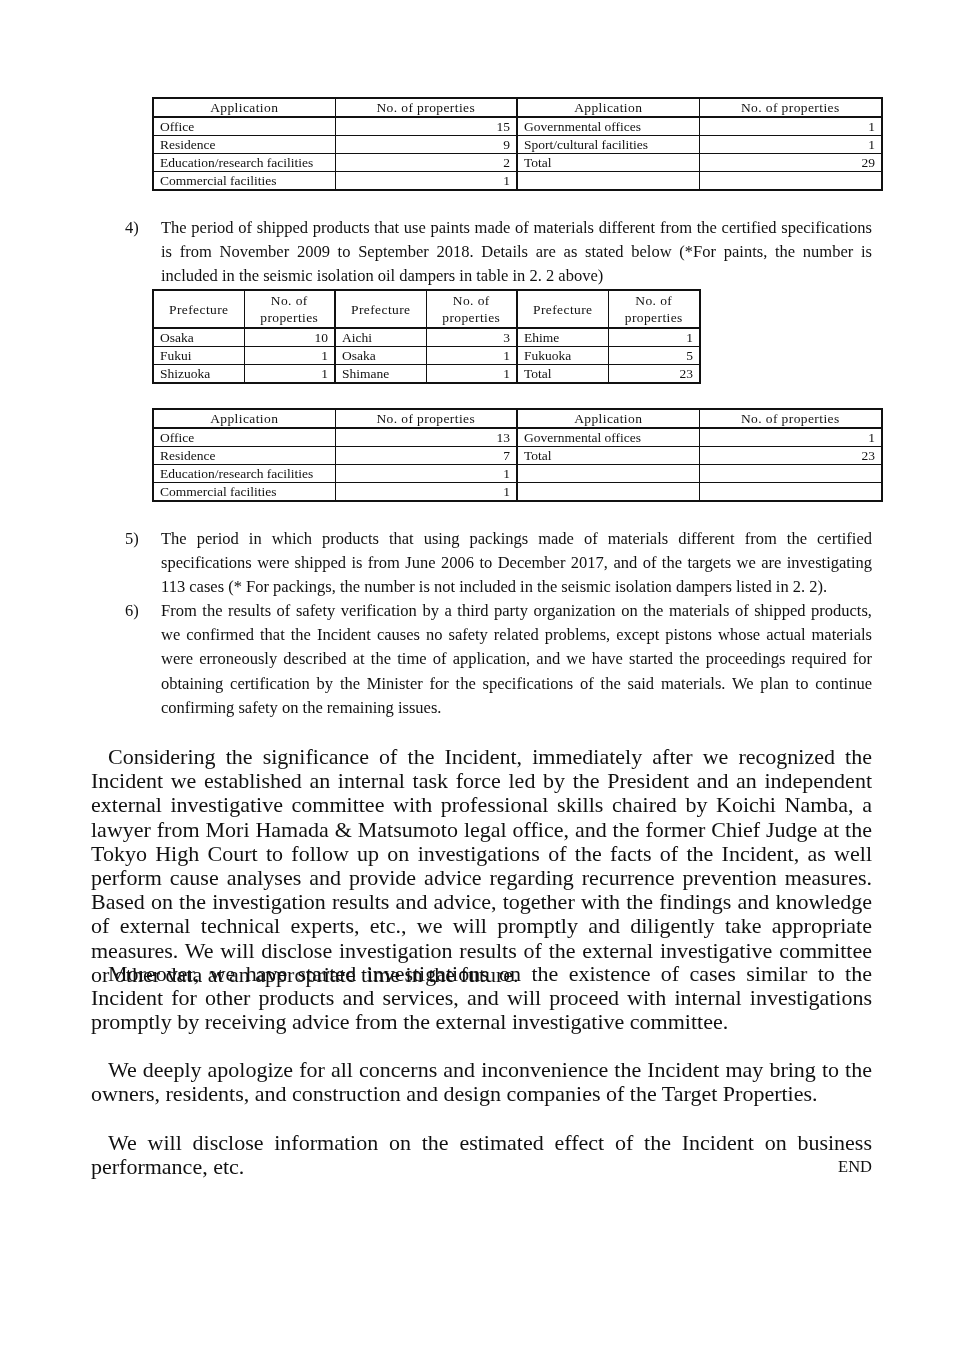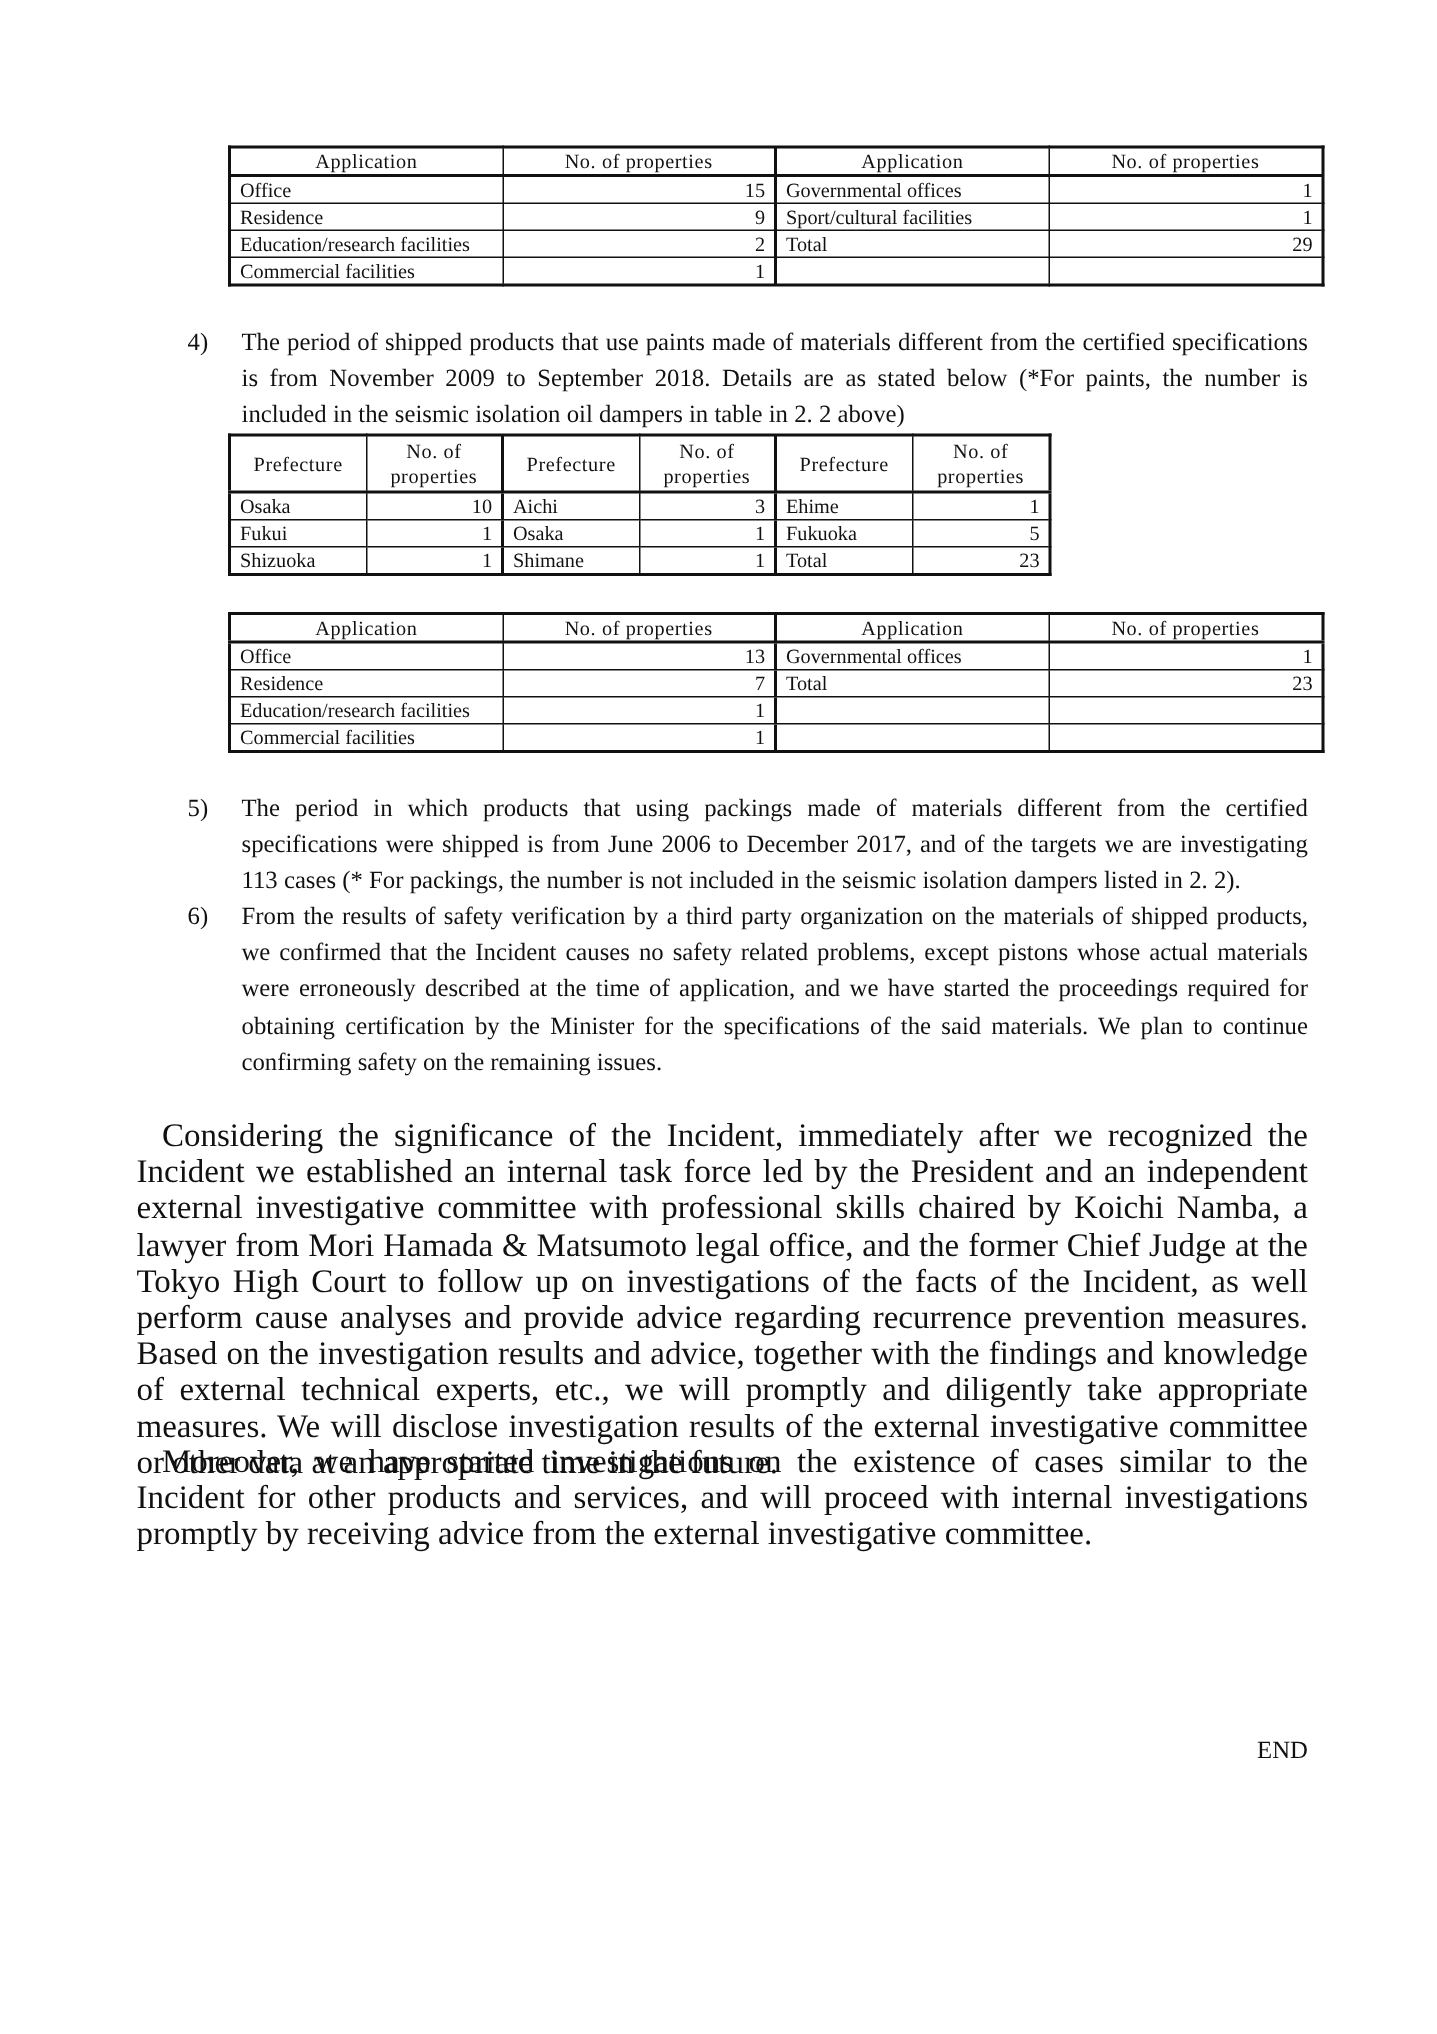--- a/index.html
+++ b/index.html
@@ -206,15 +206,17 @@
     <span class="item-text">The period in which products that using packings made of materials different from the certified specifications were shipped is from June 2006 to December 2017, and of the targets we are investigating 113 cases (* For packings, the number is not included in the seismic isolation dampers listed in 2. 2).</span>
   </div>
 
   <div class="item" id="item-6">
     <span class="num-label">6)</span>
     <span class="item-text">From the results of safety verification by a third party organization on the materials of shipped products, we confirmed that the Incident causes no safety related problems, except pistons whose actual materials were erroneously described at the time of application, and we have started the proceedings required for obtaining certification by the Minister for the specifications of the said materials. We plan to continue confirming safety on the remaining issues.</span>
   </div>
 
   <p class="para body-para" id="para-1">Considering the significance of the Incident, immediately after we recognized the Incident we established an internal task force led by the President and an independent external investigative committee with professional skills chaired by Koichi Namba, a lawyer from Mori Hamada &amp; Matsumoto legal office, and the former Chief Judge at the Tokyo High Court to follow up on investigations of the facts of the Incident, as well perform cause analyses and provide advice regarding recurrence prevention measures. Based on the investigation results and advice, together with the findings and knowledge of external technical experts, etc., we will promptly and diligently take appropriate measures. We will disclose investigation results of the external investigative committee or other data at an appropriate time in the future.</p>
   <p class="para body-para" id="para-2">Moreover, we have started investigations on the existence of cases similar to the Incident for other products and services, and will proceed with internal investigations promptly by receiving advice from the external investigative committee.</p>
+  <p class="para body-para" id="para-3">We deeply apologize for all concerns and inconvenience the Incident may bring to the owners, residents, and construction and design companies of the Target Properties.</p>
+  <p class="para body-para" id="para-4">We will disclose information on the estimated effect of the Incident on business performance, etc.</p>
 
   <div id="end-mark">END</div>
 </div>
 
 </body></html>

